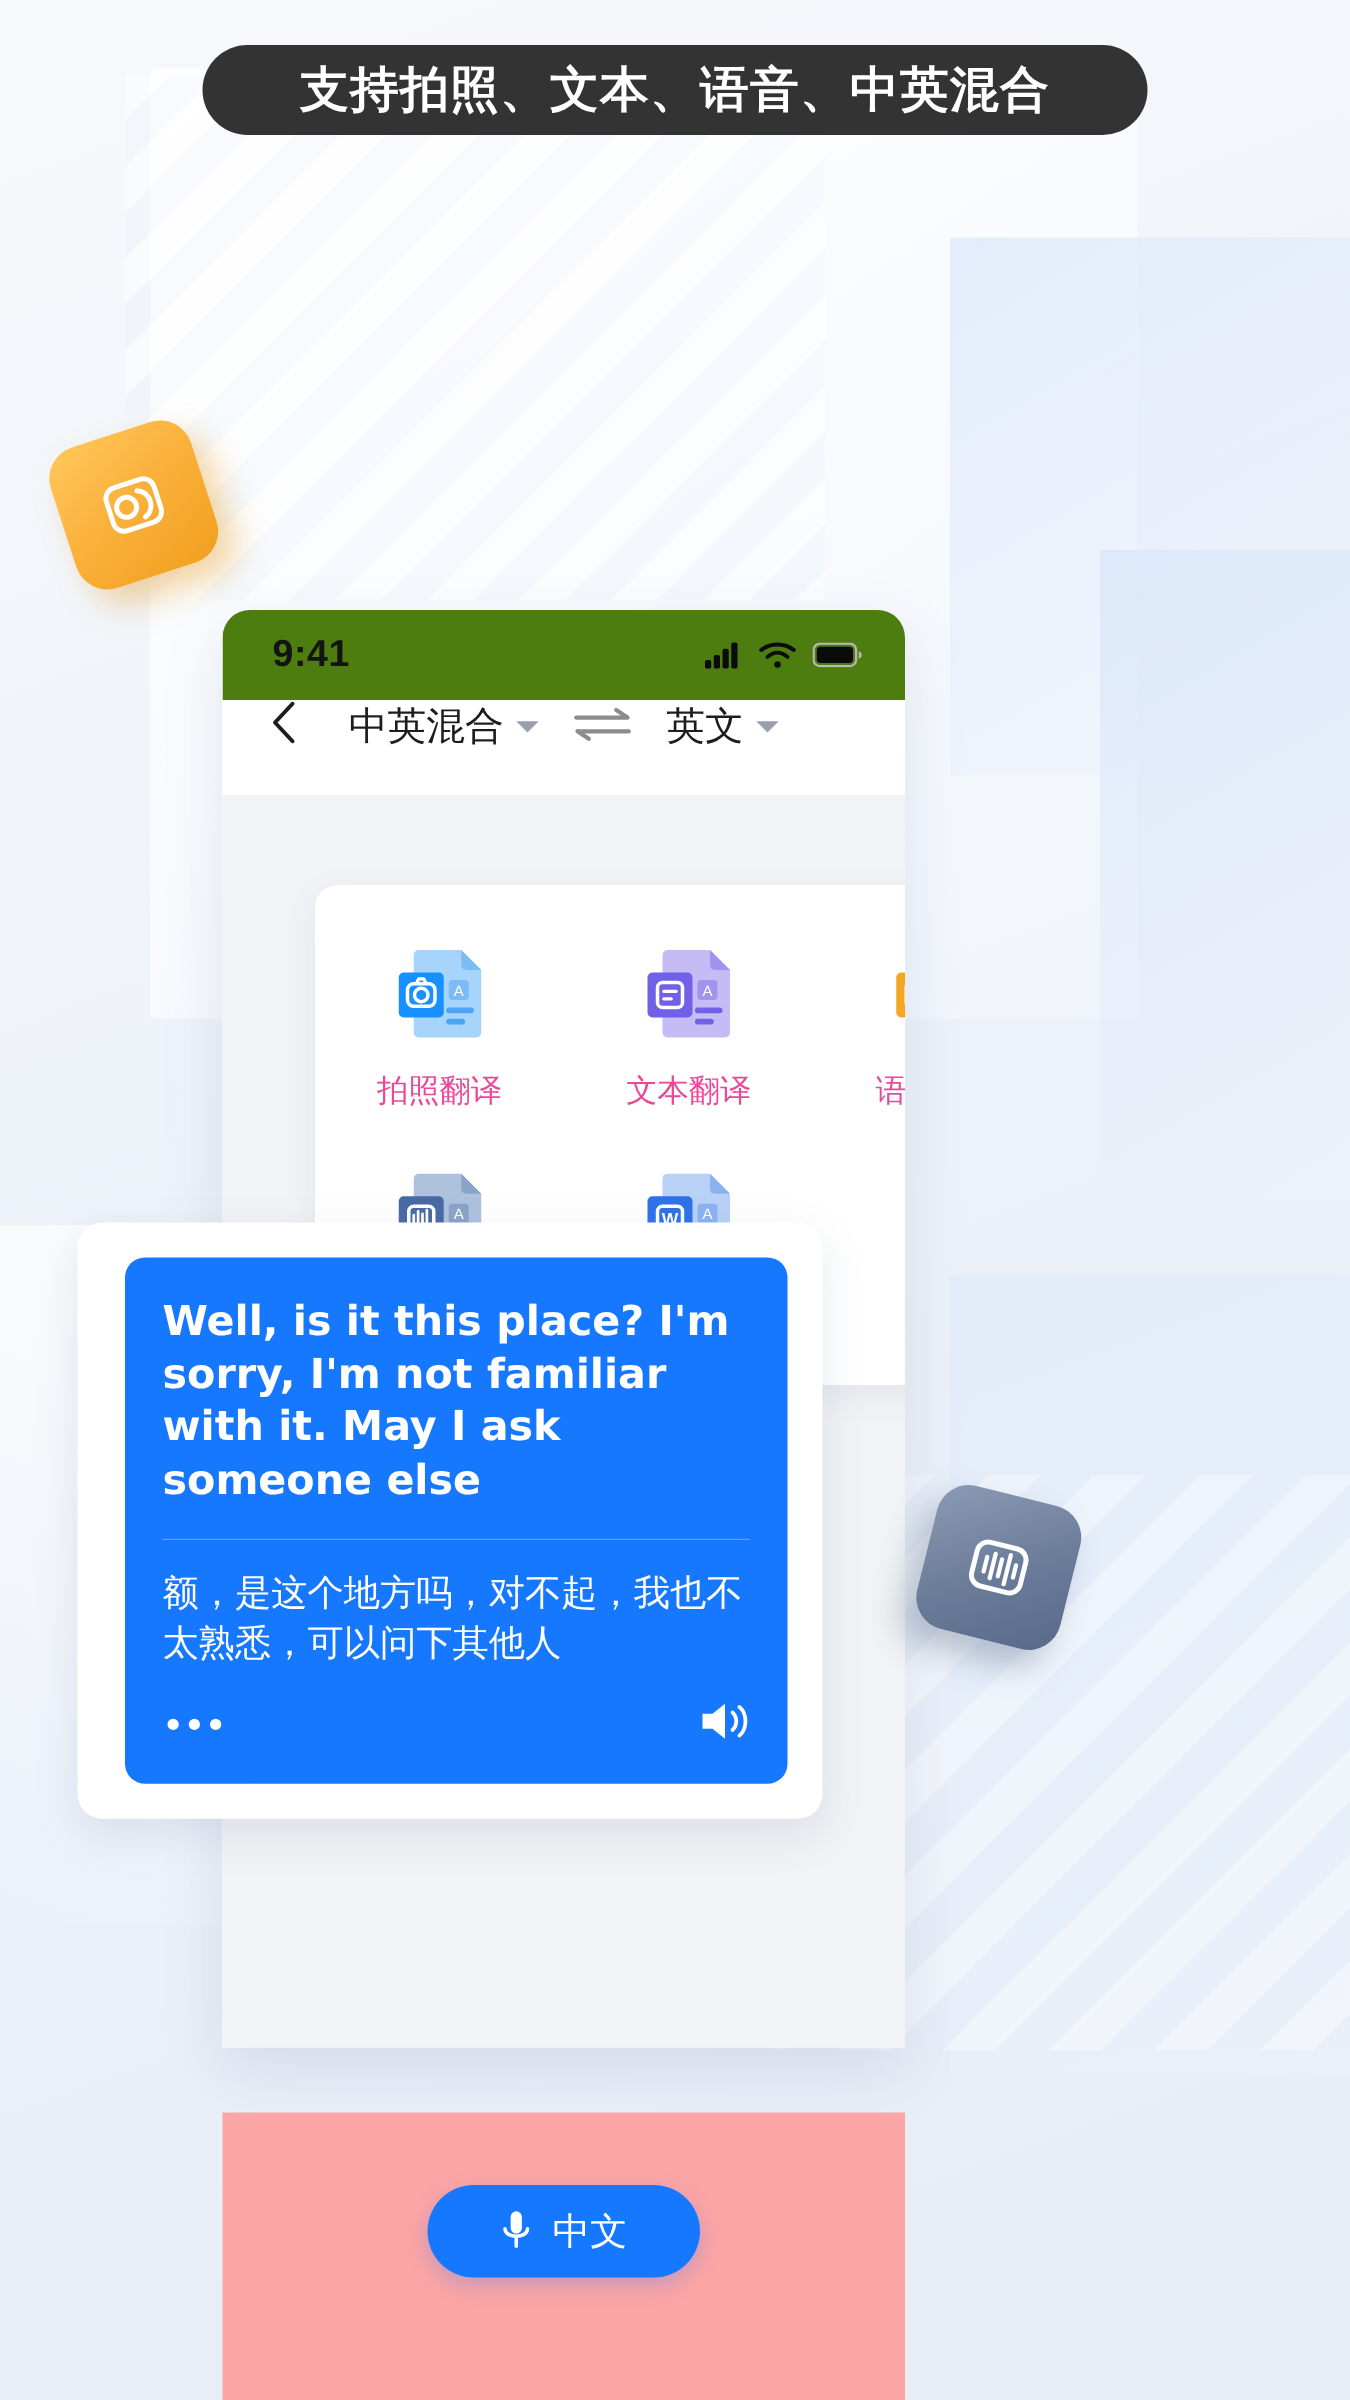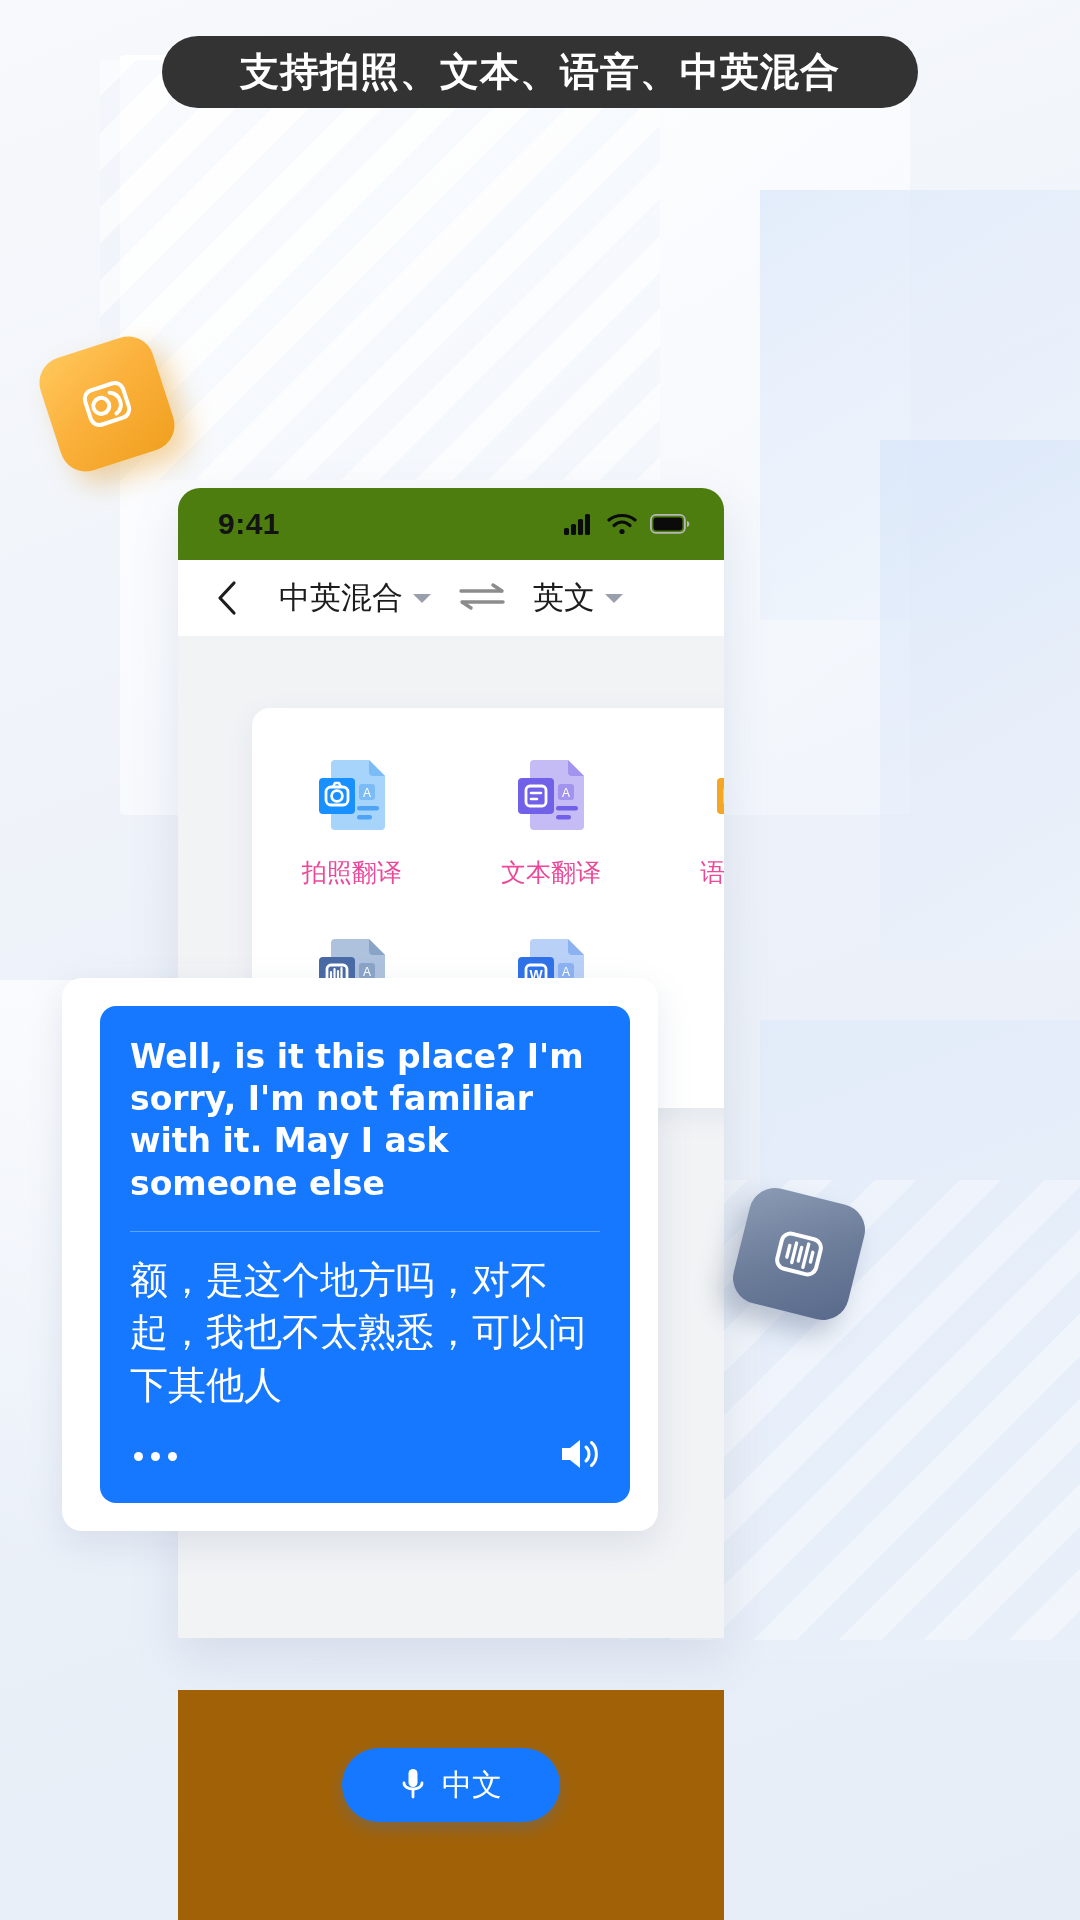--- a/index.html
+++ b/index.html
@@ -113,21 +113,21 @@
     background:#4d7c0f;
   }
   .status-time {
     font-size:30px; font-weight:700; color:#131313;
     letter-spacing:.5px;
   }
   .status-icons { display:flex; align-items:center; gap:13px; }
 
   .nav-bar {
     height:76px;
-    display:flex; align-items:center;
+    display:flex; align-items:flex-start;
     padding:0 26px;
     background:#ffffff;
   }
   .nav-back { width:46px; display:flex; align-items:center; justify-content:center; }
   .nav-langs {
     flex:1; display:flex; align-items:center; justify-content:center; gap:26px;
   }
   .lang { display:flex; align-items:center; gap:10px; }
   .lang-text { font-size:31px; color:#1d1d1d; font-weight:500;
                font-family:"DejaVu Sans","Liberation Sans",sans-serif; }
@@ -183,35 +183,35 @@
     padding:30px 30px 26px;
     color:#ffffff;
     margin-left:10px;
   }
   .bubble-en {
     font-size:33px; line-height:1.28; font-weight:700;
     font-family:"DejaVu Sans","Liberation Sans",sans-serif;
   }
   .bubble-div { height:1px; background:rgba(255,255,255,.32); margin:26px 0 22px; }
   .bubble-zh {
-    font-size:38px; line-height:1.38;
+    font-size:29px; line-height:1.38;
     font-family:"DejaVu Sans","Liberation Sans",sans-serif;
   }
   .bubble-foot {
     margin-top:24px;
     display:flex; align-items:center; justify-content:space-between;
   }
   .dots { display:flex; gap:8px; align-items:center; padding-left:4px; }
   .dots i { width:9px;height:9px;border-radius:50%;background:#ffffff;display:block; }
 
   
   #bottom-bar {
     position:absolute; left:178px; top:1690px;
     width:546px; height:230px;
-    background:#a16207;
+    background:#fca5a5;
     z-index:7;
     display:flex; align-items:flex-start; justify-content:center;
     gap:22px;
     padding-top:58px;
   }
   .mic-btn {
     height:74px;
     background:#1677ff;
     border-radius:37px;
     display:flex; align-items:center; justify-content:center;

